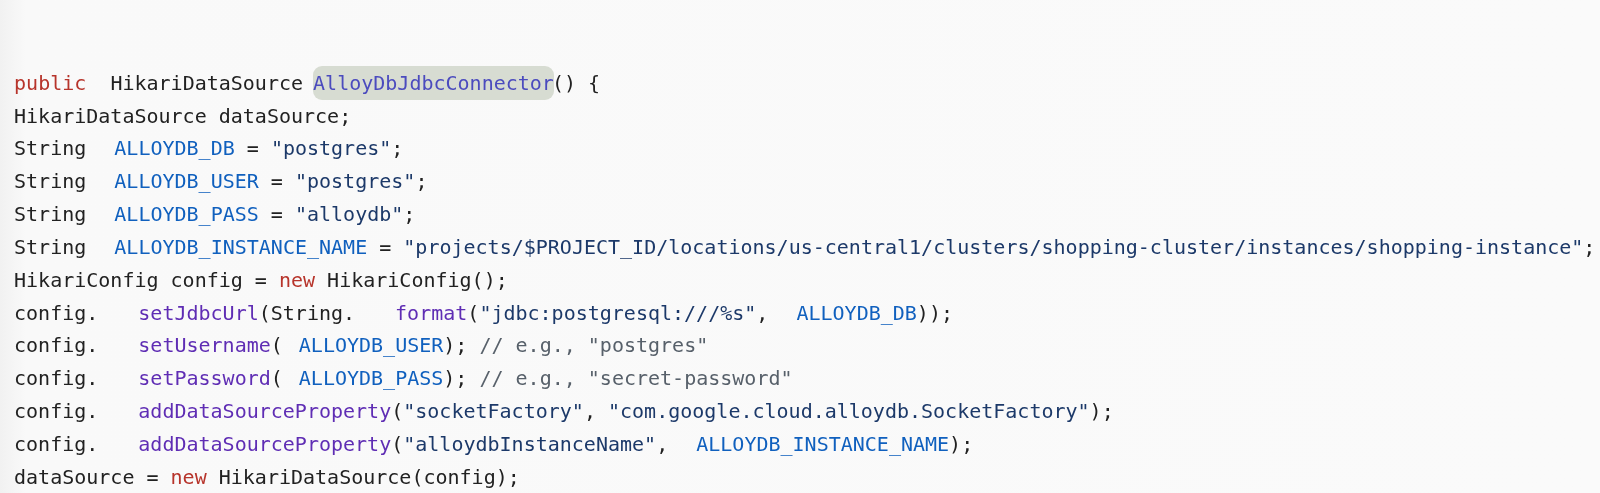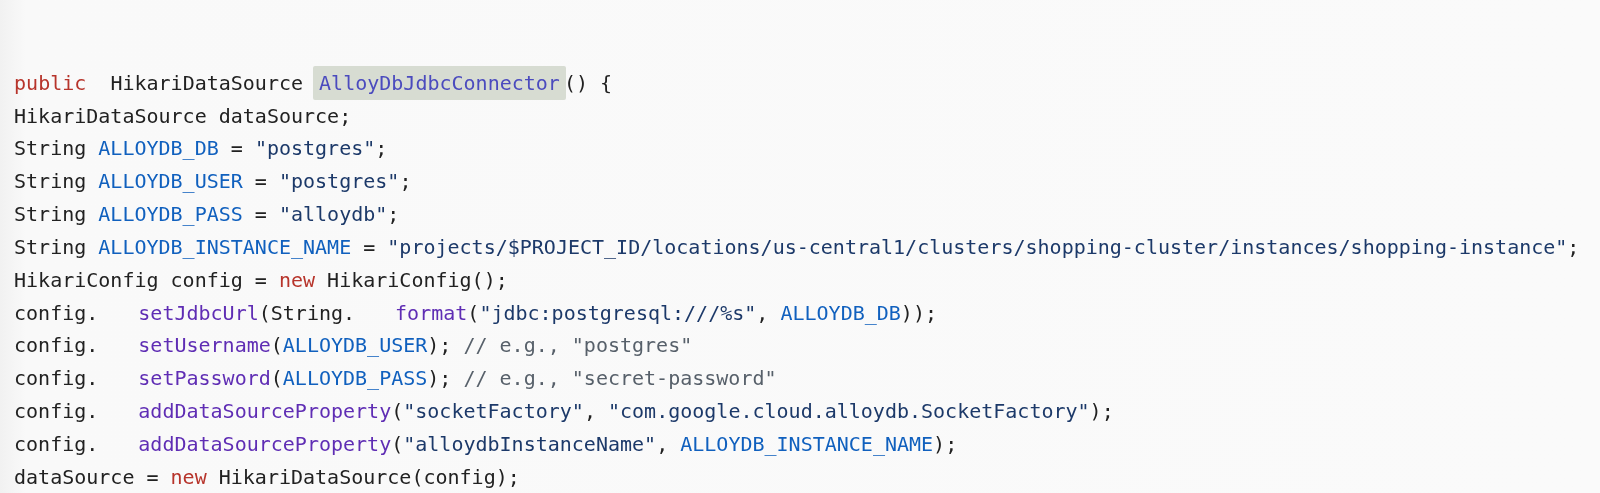--- a/index.html
+++ b/index.html
@@ -23,30 +23,30 @@
     line-height: 32.85px;
     color: var(--c-plain, #212121);
     white-space: pre;
   }
   .code-line {
     white-space: pre;
     height: 32.85px;
   }
   .tok-pln { color: var(--c-plain, #212121); }
   .tok-kwd { color: var(--c-keyword, #b7342b); }
-  .tok-con { color: var(--c-constant, #1060be); }
+  .tok-con { color: var(--c-constant, #1060be); margin-left: 16px; }
   .tok-meth { color: var(--c-method, #5f2db4); margin-left: 40px; }
   .tok-str { color: var(--c-string, #1c3969); }
   .tok-com { color: var(--c-comment, #57606a); }
   .tok-fn {
     color: var(--c-function, #4b4bbe);
     background: var(--c-fn-bg, #d7dcd2);
-    padding: 5px 6px;
+    padding: 5px 0;
     margin: 0 -2px;
-    border-radius: 2px;
+    border-radius: 9px;
   }
 </style>
 </head>
 <body>
 
 <div class="code-block">
   <div id="code-lines"><div class="code-line"><span class="tok-pln"> </span><span class="tok-kwd">public</span><span class="tok-pln">  HikariDataSource </span><span class="tok-fn">AlloyDbJdbcConnector</span><span class="tok-pln">() {</span></div><div class="code-line"><span class="tok-pln"> HikariDataSource dataSource;</span></div><div class="code-line"><span class="tok-pln"> String </span><span class="tok-con">ALLOYDB_DB</span><span class="tok-pln"> = </span><span class="tok-str">"postgres"</span><span class="tok-pln">;</span></div><div class="code-line"><span class="tok-pln"> String </span><span class="tok-con">ALLOYDB_USER</span><span class="tok-pln"> = </span><span class="tok-str">"postgres"</span><span class="tok-pln">;</span></div><div class="code-line"><span class="tok-pln"> String </span><span class="tok-con">ALLOYDB_PASS</span><span class="tok-pln"> = </span><span class="tok-str">"alloydb"</span><span class="tok-pln">;</span></div><div class="code-line"><span class="tok-pln"> String </span><span class="tok-con">ALLOYDB_INSTANCE_NAME</span><span class="tok-pln"> = </span><span class="tok-str">"projects/$PROJECT_ID/locations/us-central1/clusters/shopping-cluster/instances/shopping-instance"</span><span class="tok-pln">;</span></div><div class="code-line"><span class="tok-pln"> HikariConfig config = </span><span class="tok-kwd">new</span><span class="tok-pln"> HikariConfig();</span></div><div class="code-line"><span class="tok-pln"> config.</span><span class="tok-meth">setJdbcUrl</span><span class="tok-pln">(String.</span><span class="tok-meth">format</span><span class="tok-pln">(</span><span class="tok-str">"jdbc:postgresql:///%s"</span><span class="tok-pln">, </span><span class="tok-con">ALLOYDB_DB</span><span class="tok-pln">));</span></div><div class="code-line"><span class="tok-pln"> config.</span><span class="tok-meth">setUsername</span><span class="tok-pln">(</span><span class="tok-con">ALLOYDB_USER</span><span class="tok-pln">); </span><span class="tok-com">// e.g., "postgres"</span></div><div class="code-line"><span class="tok-pln"> config.</span><span class="tok-meth">setPassword</span><span class="tok-pln">(</span><span class="tok-con">ALLOYDB_PASS</span><span class="tok-pln">); </span><span class="tok-com">// e.g., "secret-password"</span></div><div class="code-line"><span class="tok-pln"> config.</span><span class="tok-meth">addDataSourceProperty</span><span class="tok-pln">(</span><span class="tok-str">"socketFactory"</span><span class="tok-pln">, </span><span class="tok-str">"com.google.cloud.alloydb.SocketFactory"</span><span class="tok-pln">);</span></div><div class="code-line"><span class="tok-pln"> config.</span><span class="tok-meth">addDataSourceProperty</span><span class="tok-pln">(</span><span class="tok-str">"alloydbInstanceName"</span><span class="tok-pln">, </span><span class="tok-con">ALLOYDB_INSTANCE_NAME</span><span class="tok-pln">);</span></div><div class="code-line"><span class="tok-pln"> dataSource = </span><span class="tok-kwd">new</span><span class="tok-pln"> HikariDataSource(config);</span></div></div>
 </div>
 
 </body></html>

